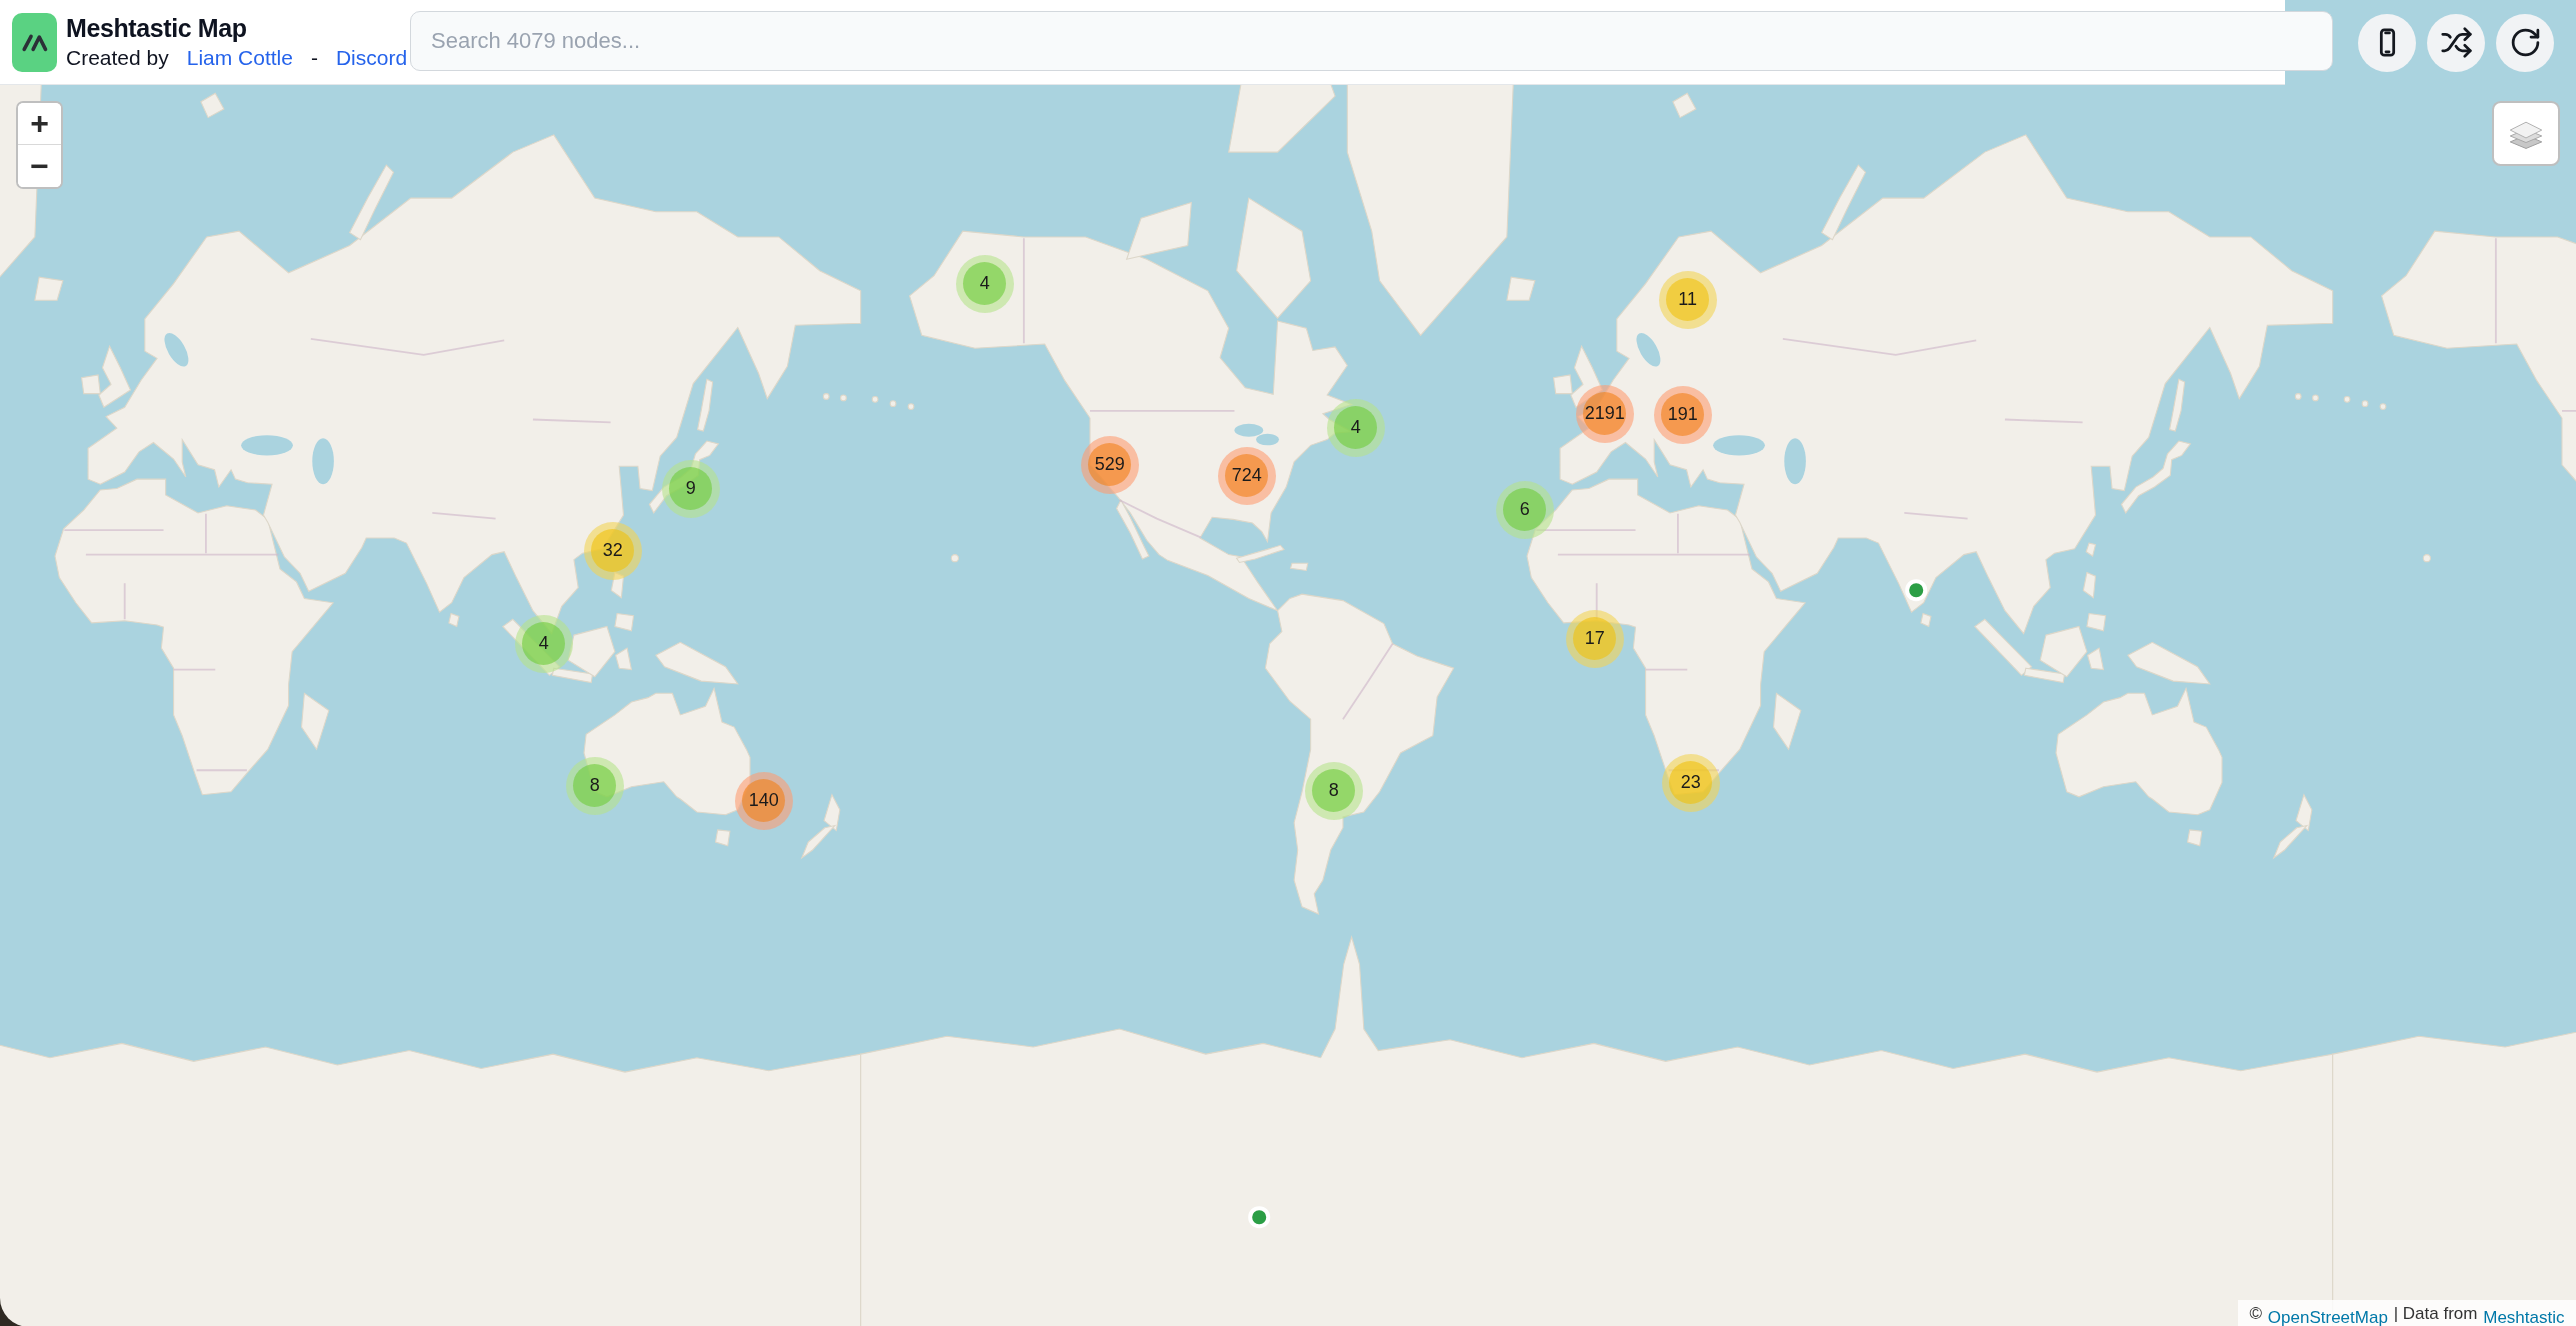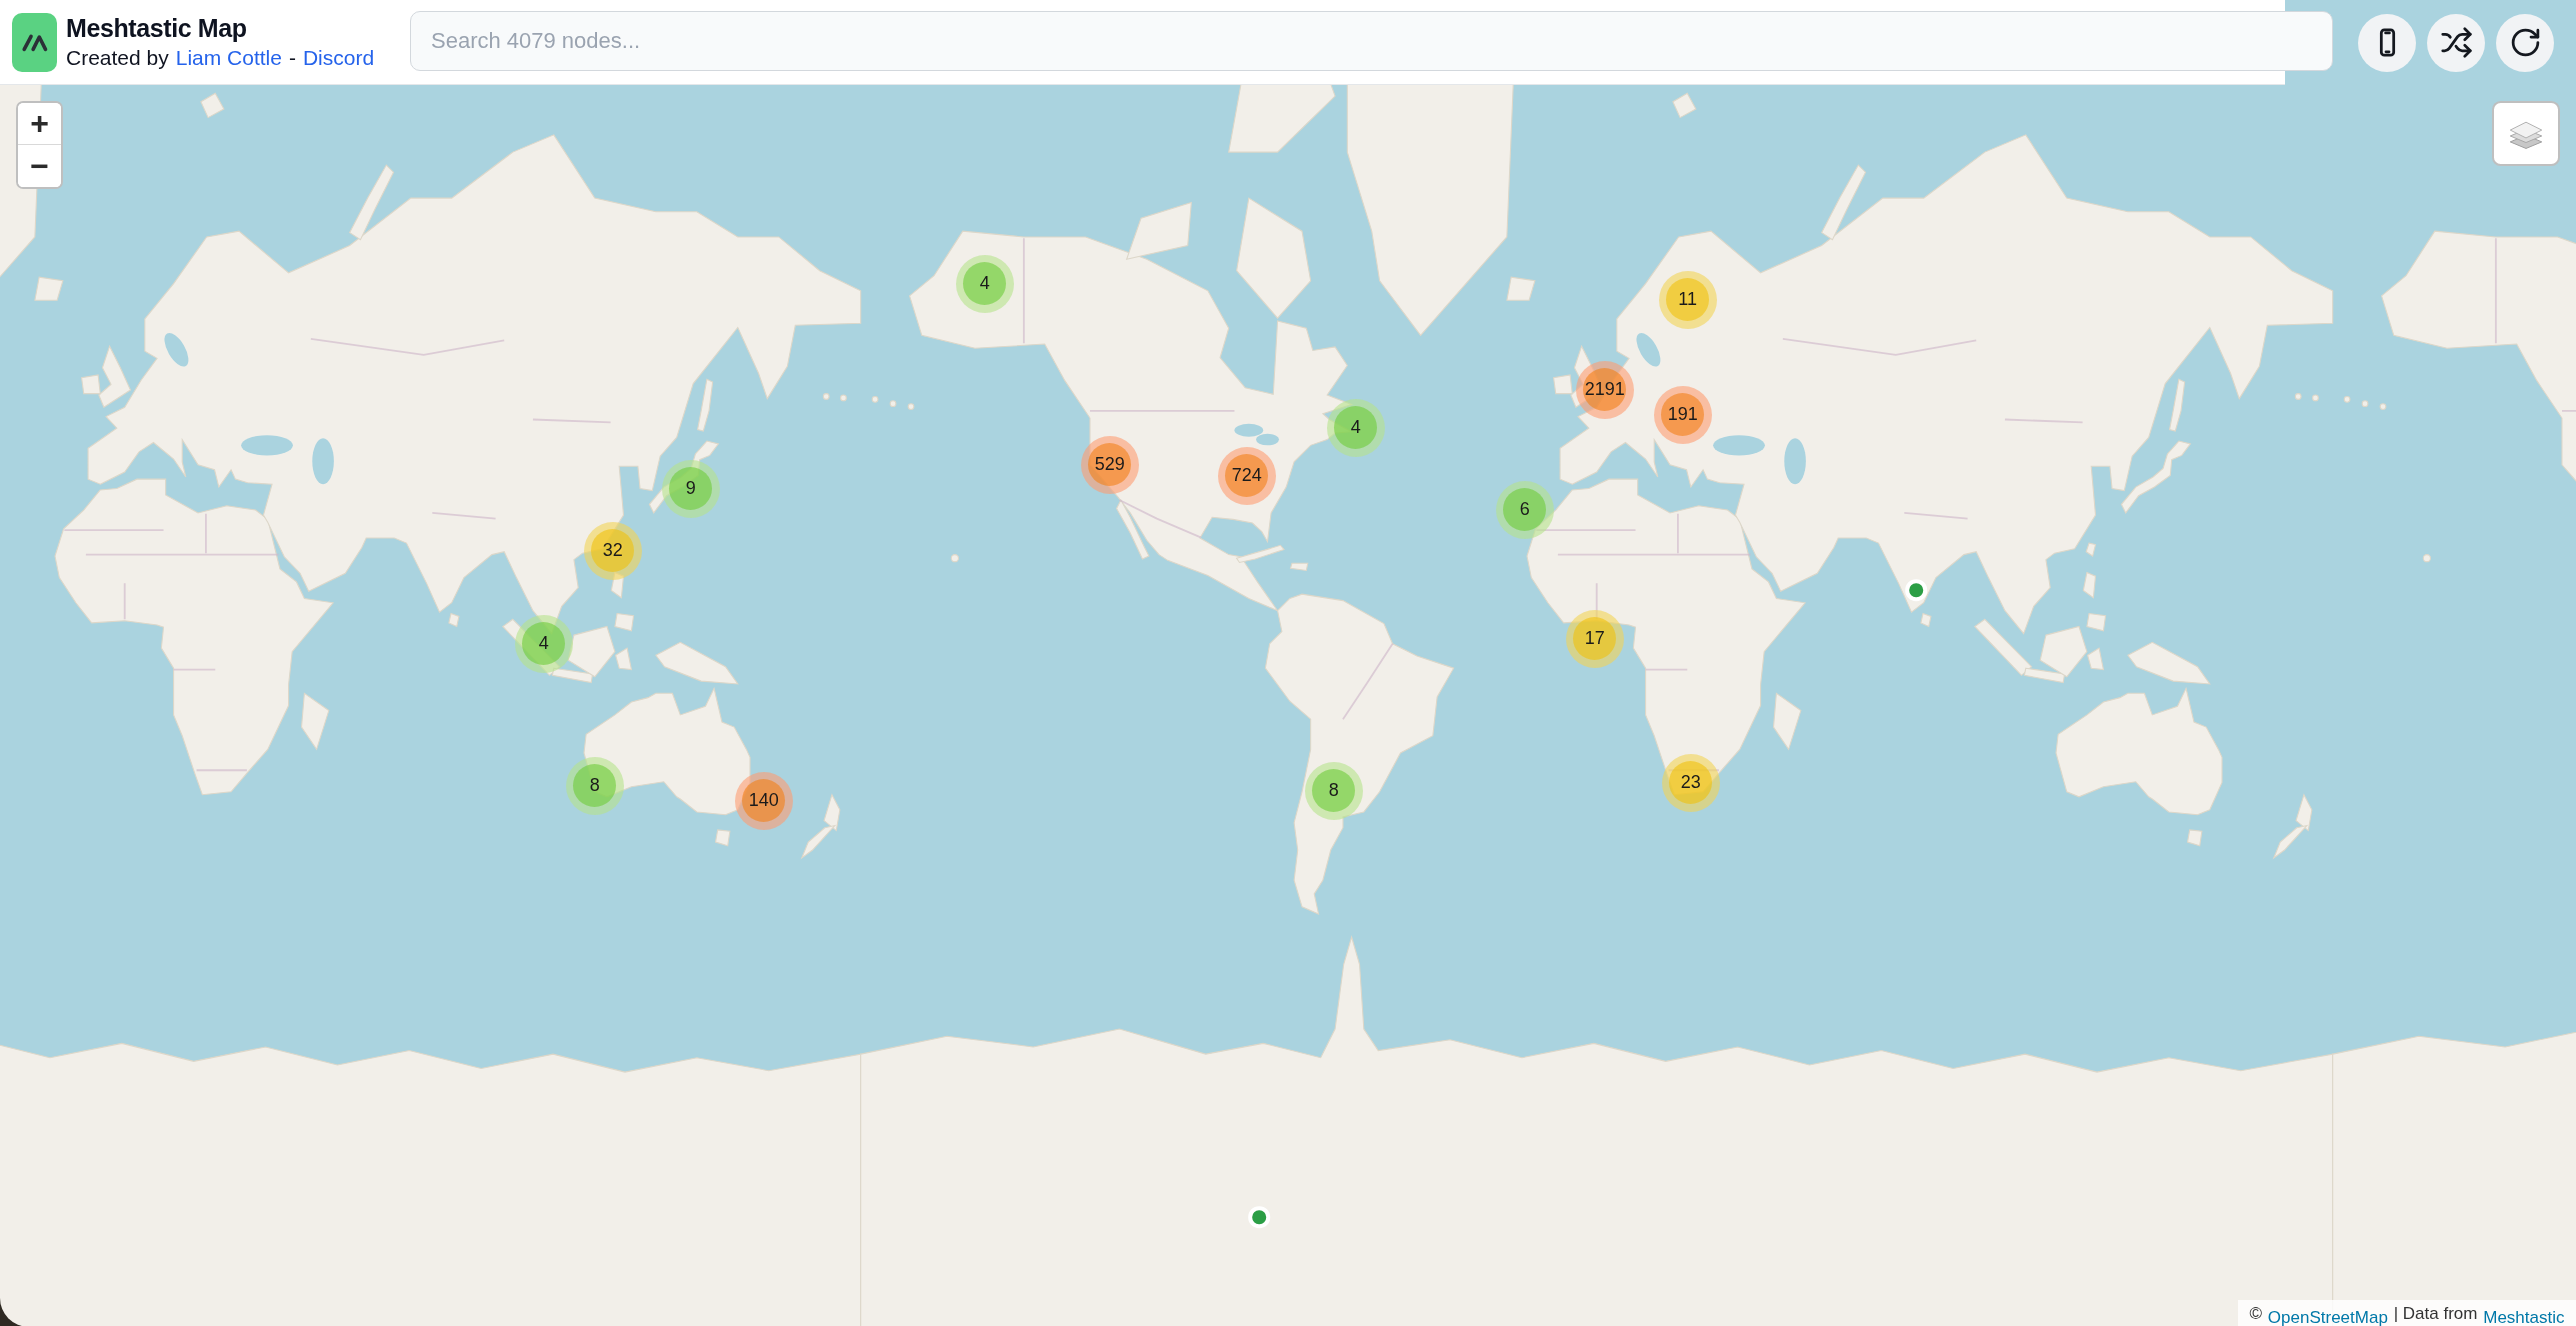--- a/index.html
+++ b/index.html
@@ -15,21 +15,21 @@
   .border { fill:none; stroke:#d0b9cb; stroke-width:2.5; opacity:.65; }
 
   
   header { position:absolute; left:0; top:0; width:2285px; height:85px;
            background:#ffffff; border-bottom:1.4px solid #e4e7ea; z-index:50; }
   .logo { position:absolute; left:11.5px; top:13px; width:45px; height:59px;
           border-radius:10px; background:var(--brand,#5ad282);
           display:flex; align-items:center; justify-content:center; }
   .titles { position:absolute; left:66px; top:13px; }
   .title { font-size:25px; font-weight:700; color:#0e1320; line-height:30px; letter-spacing:-0.4px;}
-  .subtitle { font-size:21px; color:#101421; line-height:29px; display:flex; gap:7px; }
+  .subtitle { font-size:21px; color:#101421; line-height:29px; display:flex; gap:18px; }
   .subtitle a { color:var(--link,#2563eb); text-decoration:none; cursor:pointer; }
   .search { position:absolute; left:410px; top:10.8px; width:1923px; height:60px;
             border:1.4px solid #d3d8dd; border-radius:10px; background:#f8fafb;
             font-size:22px; color:#0f172a; padding:8px 20px; outline:none; }
   .search::placeholder { color:#9aa3b0; }
   .hbtn { position:absolute; top:13.7px; width:58px; height:58px; border-radius:50%;
           background:#f1f3f5; border:none; display:flex; align-items:center;
           justify-content:center; cursor:pointer; }
   .hbtn svg { width:33px; height:33px; stroke:#14181f; stroke-width:2;
               fill:none; stroke-linecap:round; stroke-linejoin:round; }
@@ -148,21 +148,21 @@
     <div class="corner-dark"></div>
     <div class="corner-land"></div>
 
     <div id="marker-layer">
         <div class="cluster" style="left: 985px; top: 284px; background: rgba(181, 226, 140, 0.6);">
           <div class="cluster-inner" style="background: rgba(110, 204, 57, 0.6);">4</div>
         </div>
         <div class="cluster" style="left: 1688px; top: 300px; background: rgba(241, 211, 87, 0.6);">
           <div class="cluster-inner" style="background: rgba(240, 194, 12, 0.6);">11</div>
         </div>
-        <div class="cluster" style="left: 1605px; top: 390px; background: rgba(253, 156, 115, 0.6); text-align: right;">
+        <div class="cluster" style="left: 1605px; top: 414px; background: rgba(253, 156, 115, 0.6); text-align: right;">
           <div class="cluster-inner" style="background: rgba(241, 128, 23, 0.6);">2191</div>
         </div>
         <div class="cluster" style="left: 1683px; top: 415px; background: rgba(253, 156, 115, 0.6);">
           <div class="cluster-inner" style="background: rgba(241, 128, 23, 0.6);">191</div>
         </div>
         <div class="cluster" style="left: 1356px; top: 428px; background: rgba(181, 226, 140, 0.6);">
           <div class="cluster-inner" style="background: rgba(110, 204, 57, 0.6);">4</div>
         </div>
         <div class="cluster" style="left: 1110px; top: 465px; background: rgba(253, 156, 115, 0.6);">
           <div class="cluster-inner" style="background: rgba(241, 128, 23, 0.6);">529</div>

